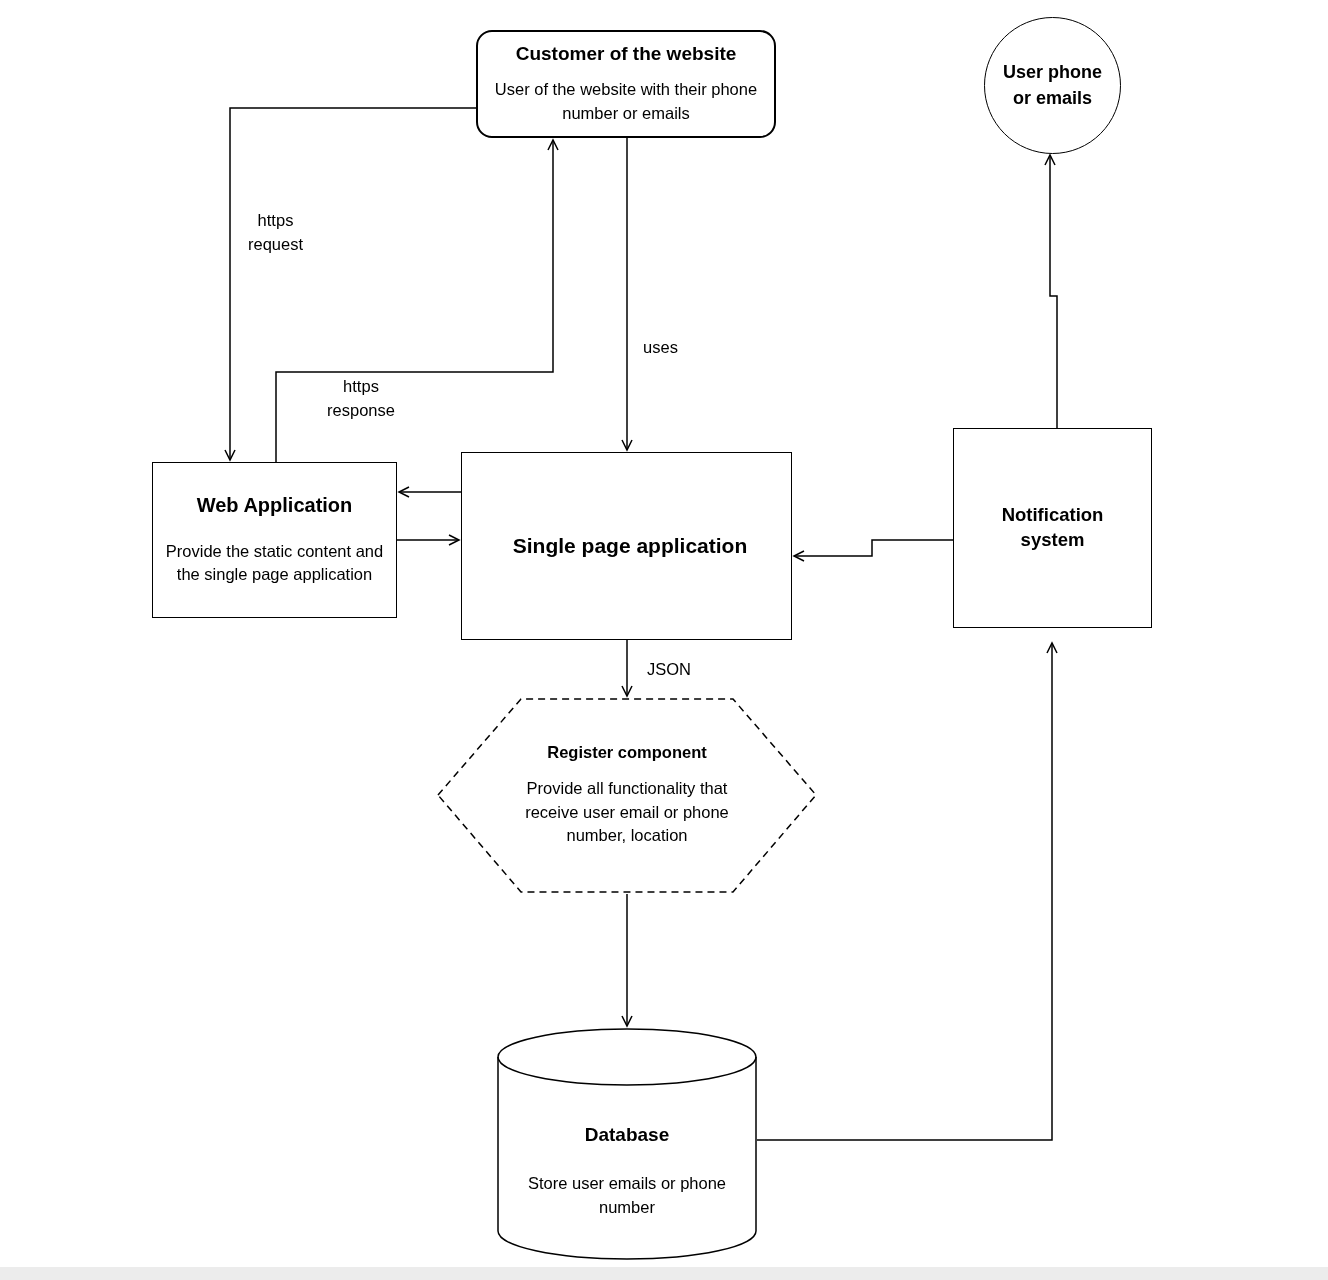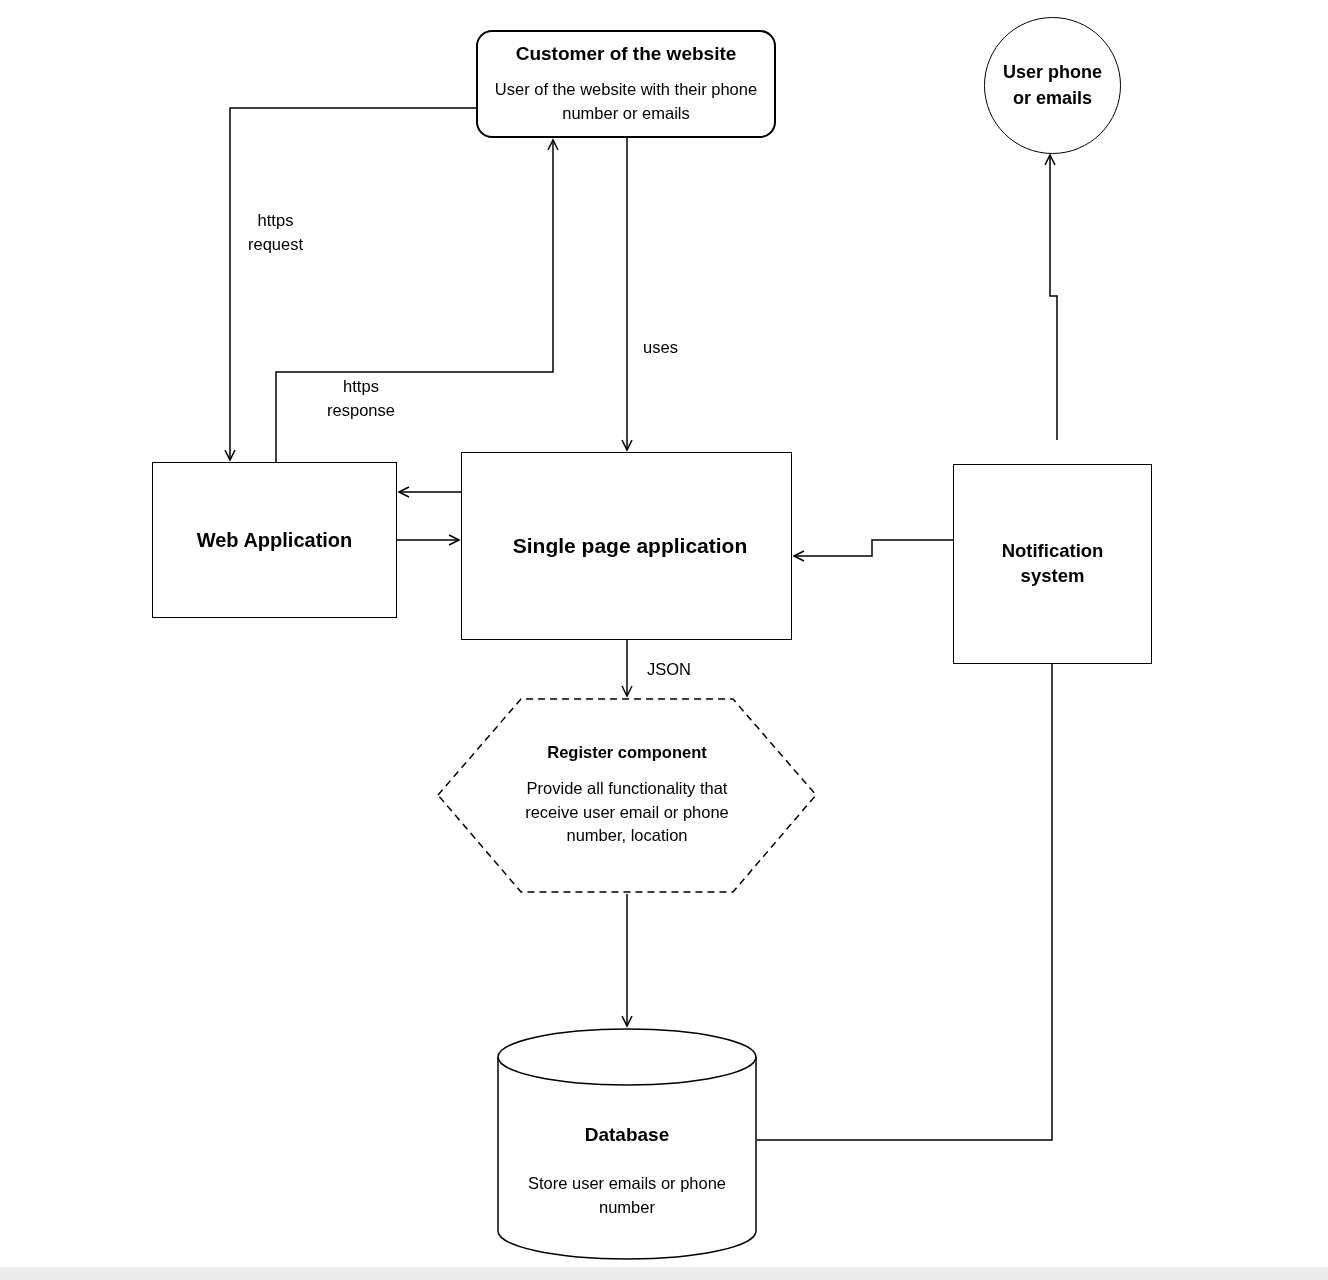--- a/index.html
+++ b/index.html
@@ -40,21 +40,21 @@
   #user-phone .title { font-size:18px; line-height:1.4; width:108px; }
 
   #web-app { left:152px; top:462px; width:245px; height:156px; gap:23px; }
   #web-app .title { font-size:20px; }
   #web-app .desc { font-size:16.5px; line-height:1.42; width:232px; }
 
   #spa { left:461px; top:452px; width:331px; height:188px; gap:21px;padding-left:7px; }
   #spa .title { font-size:21px; }
   #spa .desc { font-size:17.5px; line-height:1.45; width:320px; }
 
-  #notification { left:953px; top:464px; width:199px; height:200px; gap:13px; }
+  #notification { left:953px; top:428px; width:199px; height:200px; gap:13px; }
   #notification .title { font-size:18.5px; line-height:1.35; width:140px; }
   #notification .desc { font-size:16.5px; line-height:1.42; width:192px; }
 
   #register { left:437px; top:698px; width:380px; height:195px; }
   #register .content { inset:0; gap:15px; }
   #register .title { font-size:16.5px; }
   #register .desc { font-size:16.5px; line-height:1.45; width:256px; }
 
   #database { left:497px; top:1028px; width:260px; height:232px; }
   #database .content { left:0; right:0; top:70px; bottom:14px; gap:26px; }
@@ -102,20 +102,21 @@
   <div class="title">Customer of the website</div>
   <div class="desc">User of the website with their phone number or emails</div>
 </div>
 
 <div class="node" id="user-phone">
   <div class="title">User phone or emails</div>
 </div>
 
 <div class="node" id="web-app">
   <div class="title">Web Application</div>
+  <div class="desc">Provide the static content and the single page application</div>
 </div>
 
 <div class="node" id="spa">
   <div class="title">Single page application</div>
 </div>
 
 <div class="node" id="notification">
   <div class="title">Notification system</div>
 </div>
 

